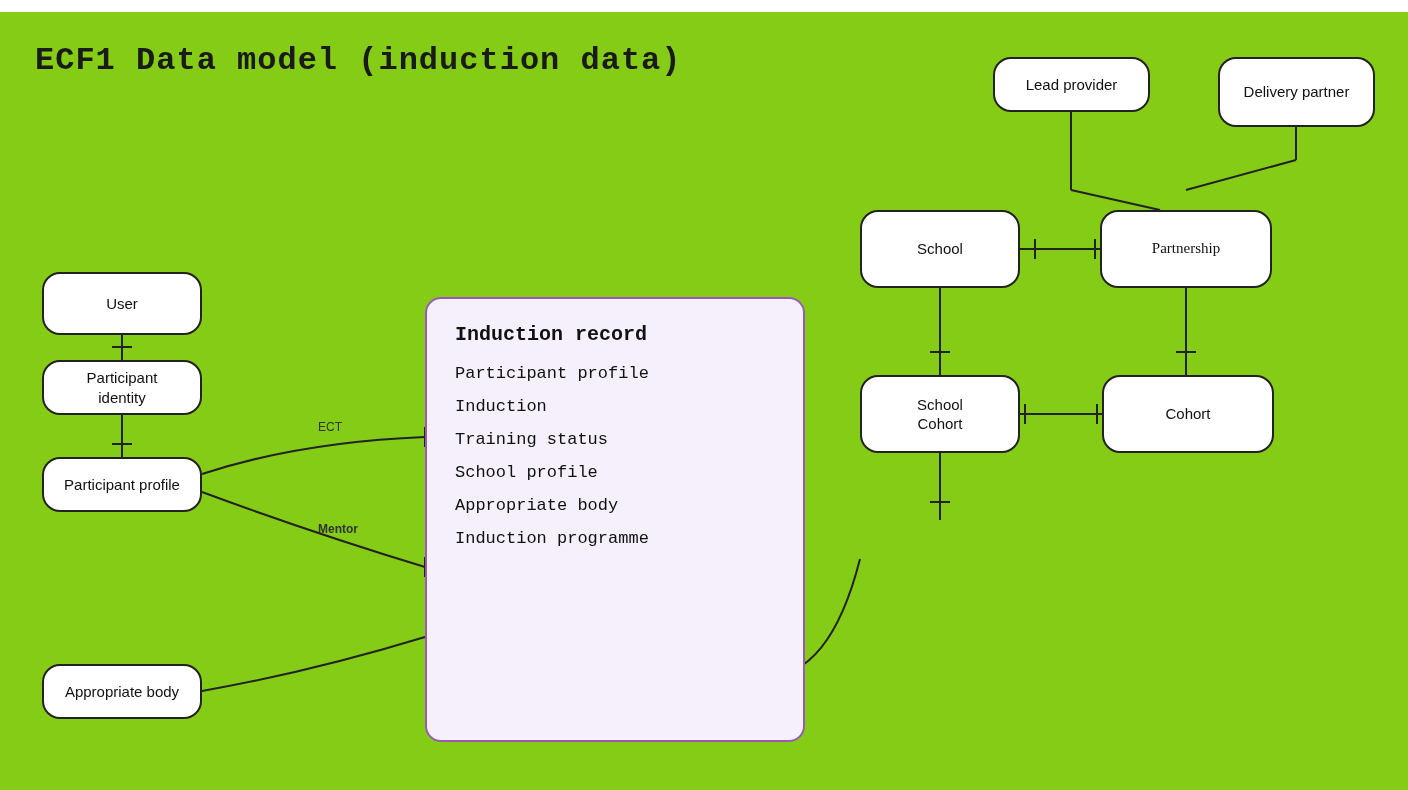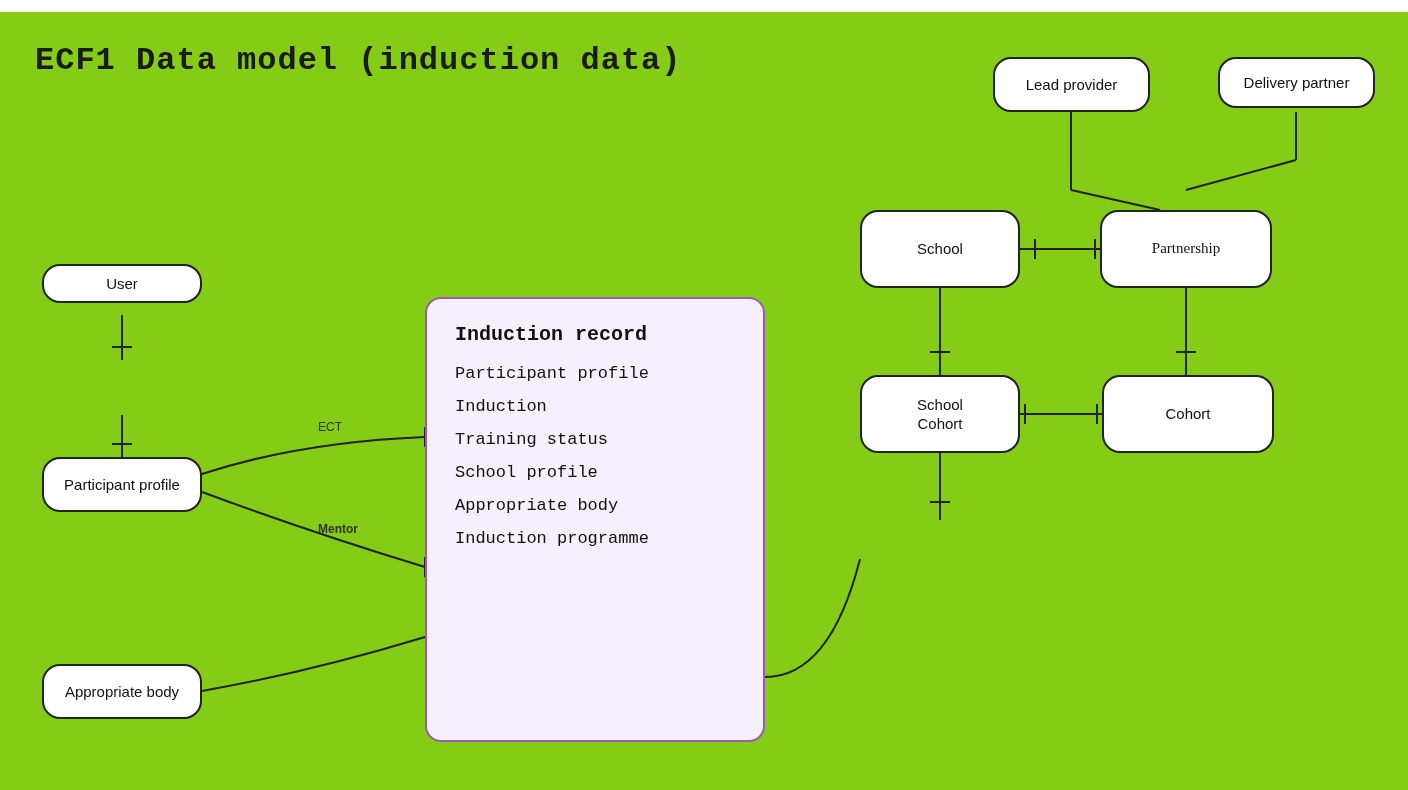--- a/index.html
+++ b/index.html
@@ -48,21 +48,21 @@
       line-height: 1.3;
     }
 
     .box-lead-provider {
       left: 993px; top: 45px;
       width: 157px; height: 55px;
     }
 
     .box-delivery-partner {
       left: 1218px; top: 45px;
-      width: 157px; height: 51px;
+      width: 157px; height: 70px;
     }
 
     .box-school {
       left: 860px; top: 198px;
       width: 160px; height: 78px;
     }
 
     .box-partnership {
       left: 1100px; top: 198px;
       width: 172px; height: 78px; font-family: Liberation Serif, serif;
@@ -77,22 +77,22 @@
       left: 1102px; top: 363px;
       width: 172px; height: 78px;
     }
 
     .box-induction-programme {
       left: 860px; top: 508px;
       width: 165px; height: 78px;
     }
 
     .box-user {
-      left: 42px; top: 252px;
-      width: 160px; height: 39px;
+      left: 42px; top: 260px;
+      width: 160px; height: 63px;
     }
 
     .box-participant-identity {
       left: 42px; top: 348px;
       width: 160px; height: 55px;
     }
 
     .box-participant-profile {
       left: 42px; top: 445px;
       width: 160px; height: 55px;
@@ -100,21 +100,21 @@
 
     .box-appropriate-body {
       left: 42px; top: 652px;
       width: 160px; height: 55px;
     }
 
     
     .box-induction-record {
       position: absolute;
       left: 425px; top: 285px;
-      width: 340px; height: 445px;
+      width: 380px; height: 445px;
       border: 2.5px solid #9b59b6;
       border-radius: 16px;
       background: #f5f0fb;
       padding: 24px 28px;
     }
 
     .box-induction-record .ir-title {
       font-size: 20px;
       font-weight: bold;
       margin-bottom: 18px;
@@ -231,20 +231,24 @@
 
   <div class="box box-cohort">
     <span>Cohort</span>
   </div>
 
 
   <div class="box box-user">
     <span>User</span>
   </div>
 
+  <div class="box box-participant-identity">
+    <span style="white-space:pre-line;">Participant
+identity</span>
+  </div>
 
   <div class="box box-participant-profile">
     <span>Participant profile</span>
   </div>
 
   <div class="box box-appropriate-body">
     <span>Appropriate body</span>
   </div>
 
   <div class="box-induction-record">

